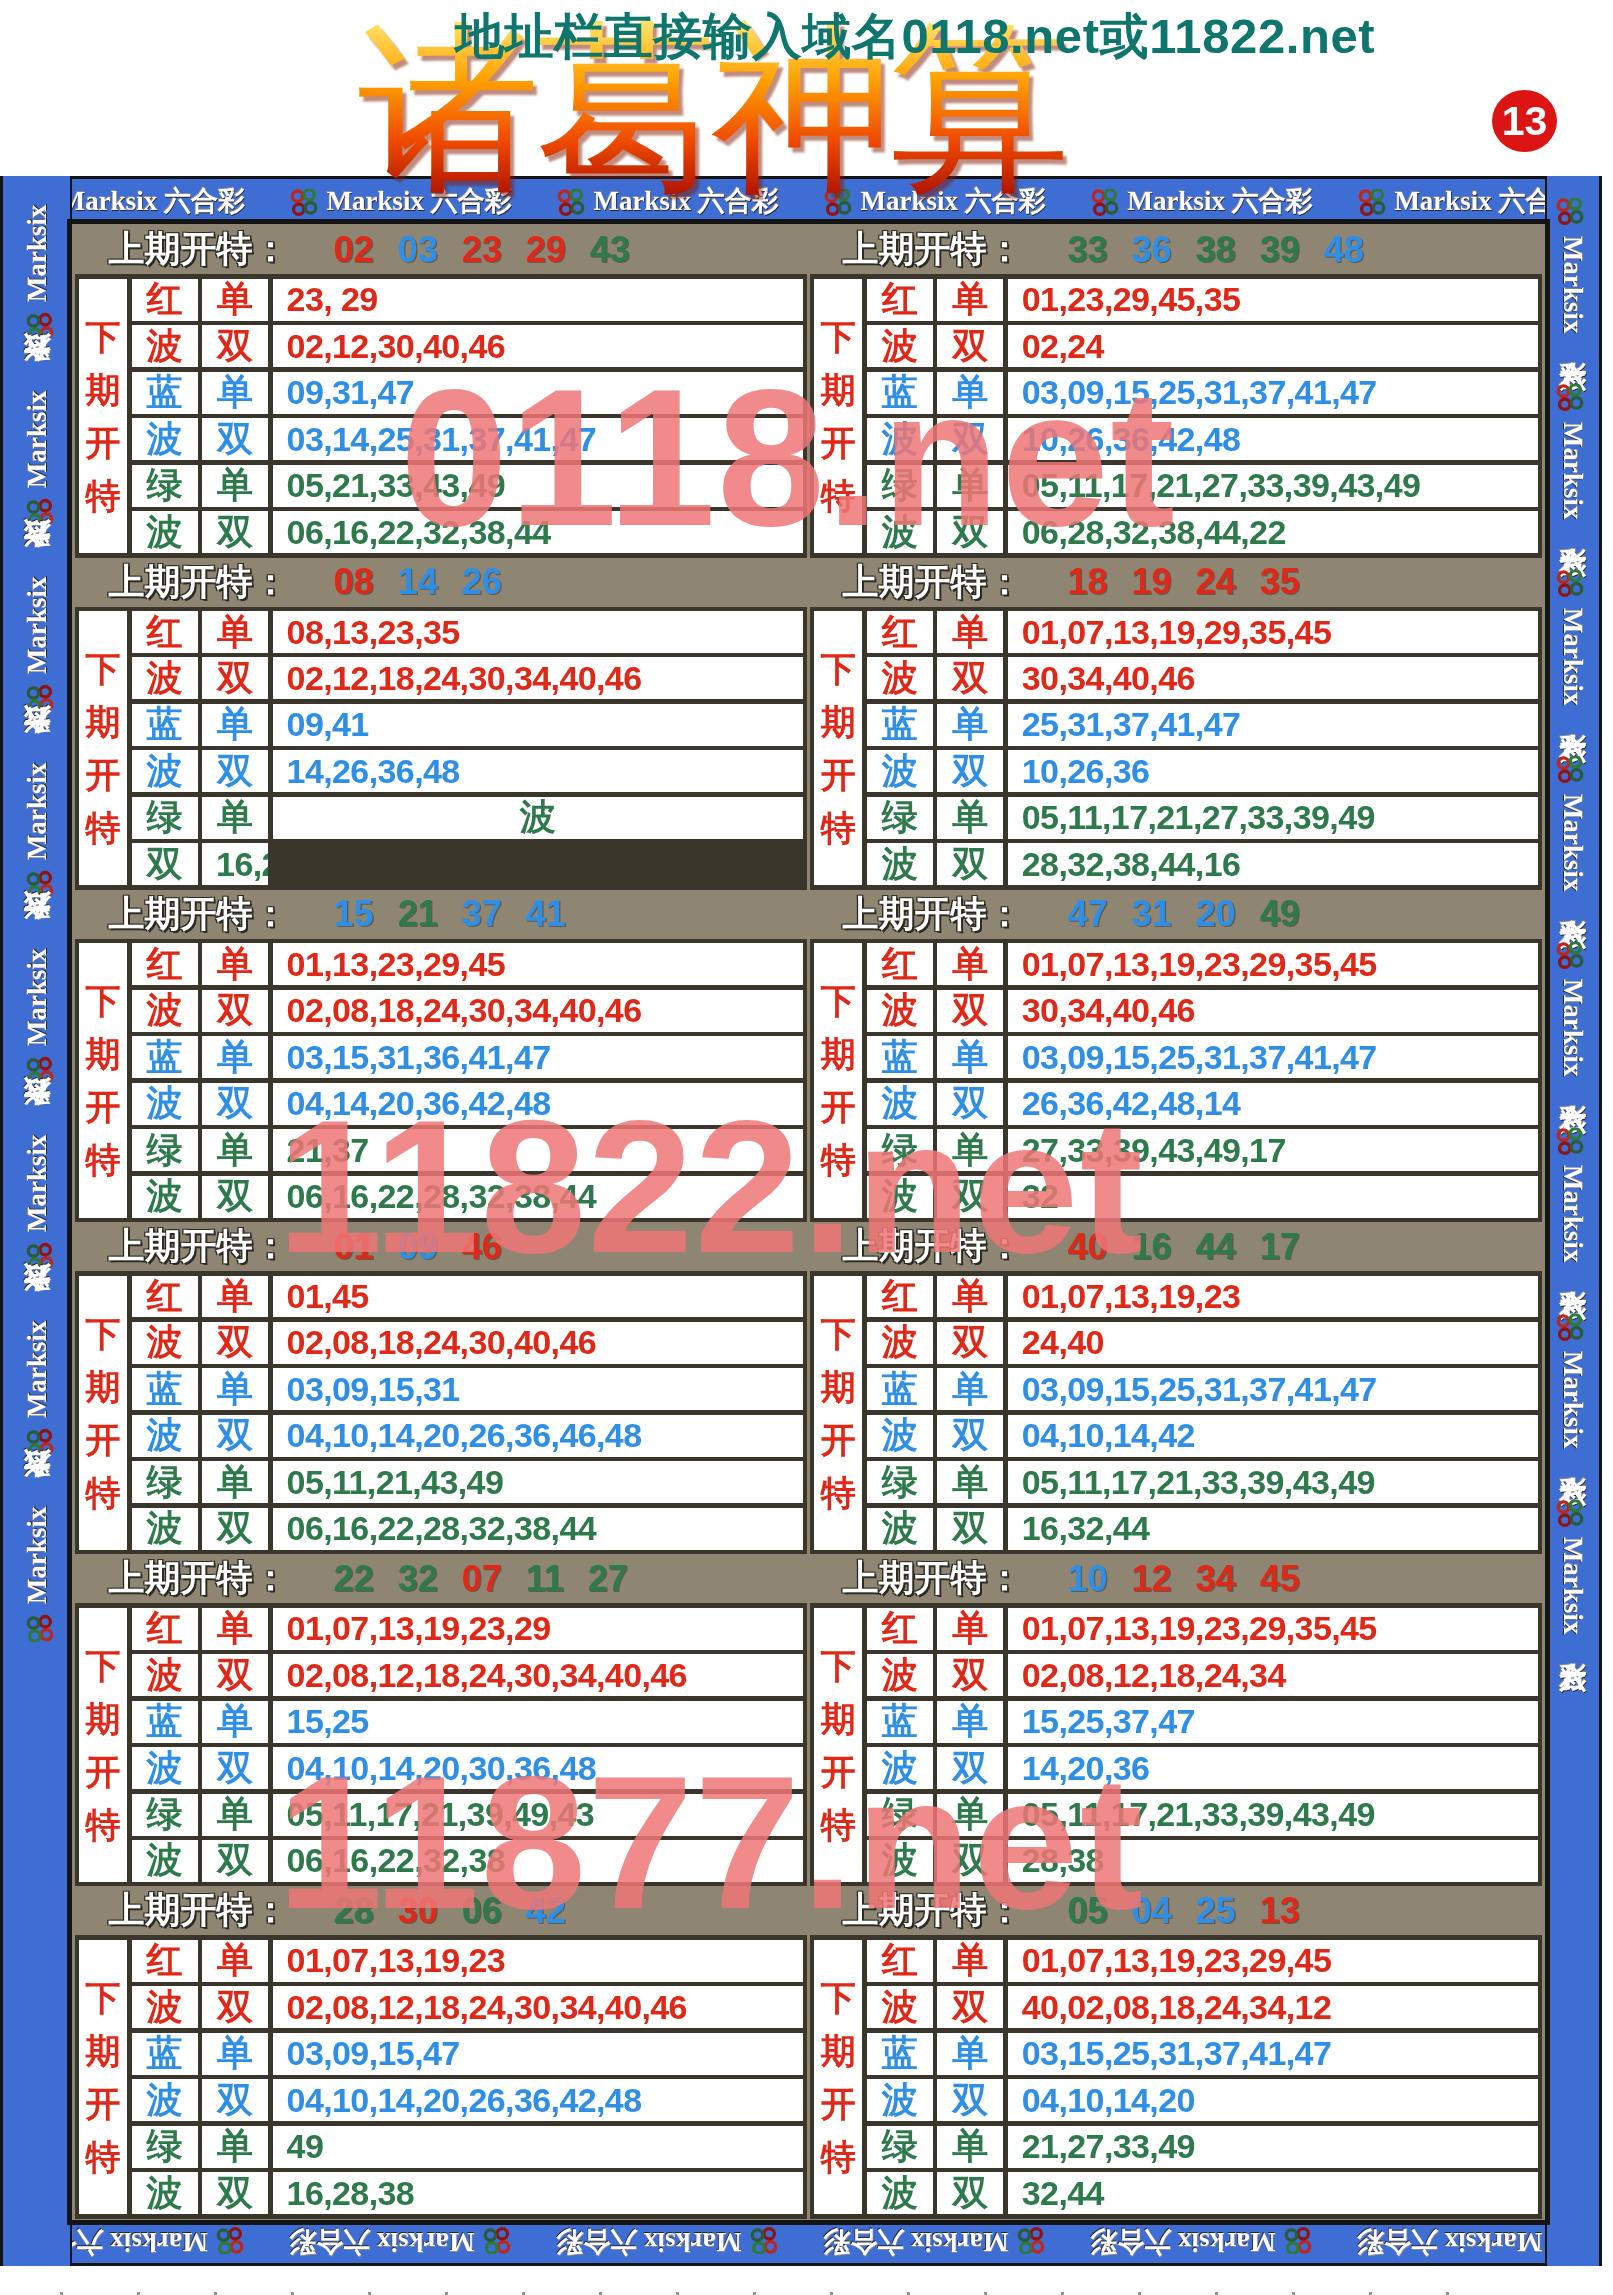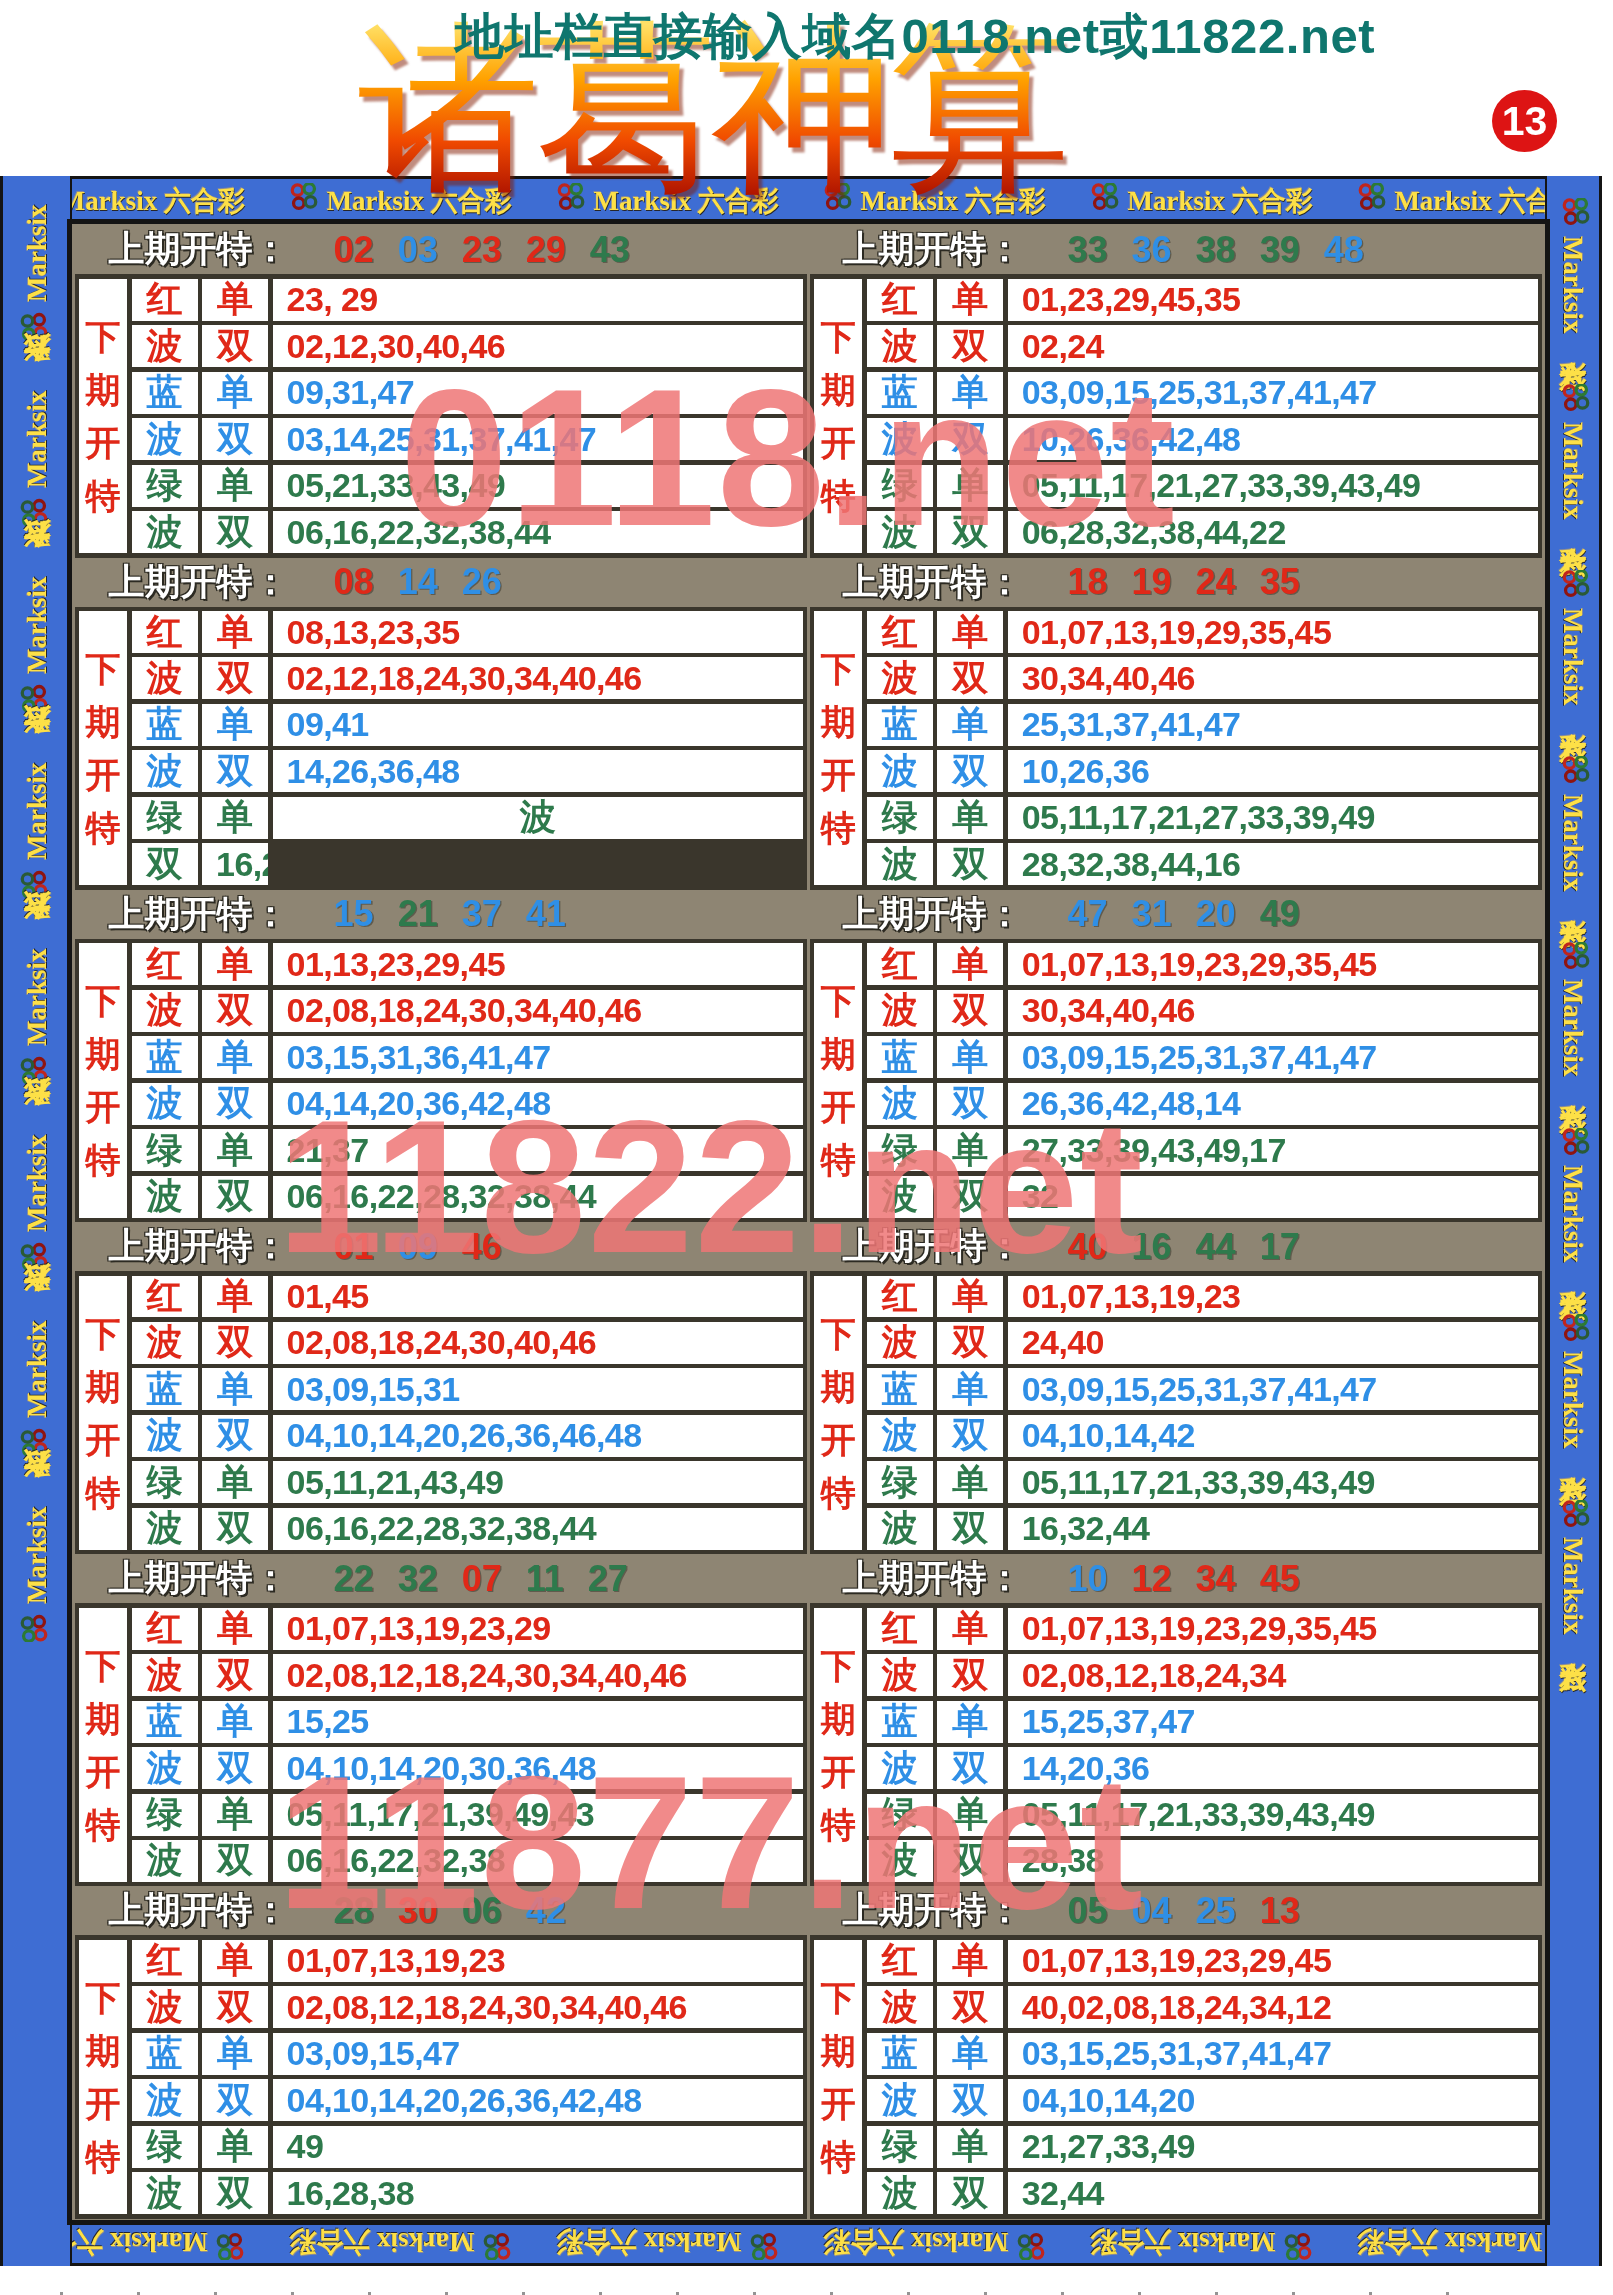--- a/index.html
+++ b/index.html
@@ -31,23 +31,23 @@
   .band{position:absolute;background:#3e6dd3;overflow:hidden;z-index:5;box-sizing:border-box;}
   .band-top   {left:0;top:176px;width:1602px;height:48px;border-top:3.9px solid #141414;border-bottom:2.6px solid #141414;}
   .band-bottom{left:0;top:2220px;width:1602px;height:46px;border-bottom:3.9px solid #141414;border-top:2.6px solid #141414;}
   .band-left  {left:0;top:176px;width:72px;height:2090px;border-left:3.9px solid #141414;border-right:2.6px solid #141414;}
   .band-right {left:1545px;top:176px;width:57px;height:2090px;border-right:3.9px solid #141414;border-left:2.6px solid #141414;}
   .band-row{display:flex;align-items:center;height:100%;}
   .band-row.flip{transform:rotate(180deg);}
   .band-col{position:absolute;left:0;top:0;width:100%;height:100%;
     display:flex;flex-direction:column;align-items:center;justify-content:flex-start;}
   .brand{
-    display:inline-flex;align-items:flex-start;gap:7.7px;margin:0 22px;white-space:nowrap;
+    display:inline-flex;align-items:flex-end;gap:7.7px;margin:0 22px;white-space:nowrap;
     font-family:"Liberation Serif",serif;font-weight:bold;font-size:27px;
-    color:#fde047;text-shadow:0.6px 0.6px 0 #26262b,-0.6px -0.6px 0 #8c8c94;
+    color:#ffffff;text-shadow:0.6px 0.6px 0 #26262b,-0.6px -0.6px 0 #8c8c94;
   }
   .band-col .brand{margin:22px 0;writing-mode:vertical-rl;}
   .band-col.upflow .brand{transform:rotate(180deg);}
   .brand svg{flex:none;}
   
   .content{
     position:absolute;left:67px;top:219px;width:1483px;height:2006px;z-index:6;
     box-sizing:border-box;border:5.2px solid #141414;background:#8e8573;
     display:flex;flex-direction:column;padding:1.3px 2.6px;
   }

